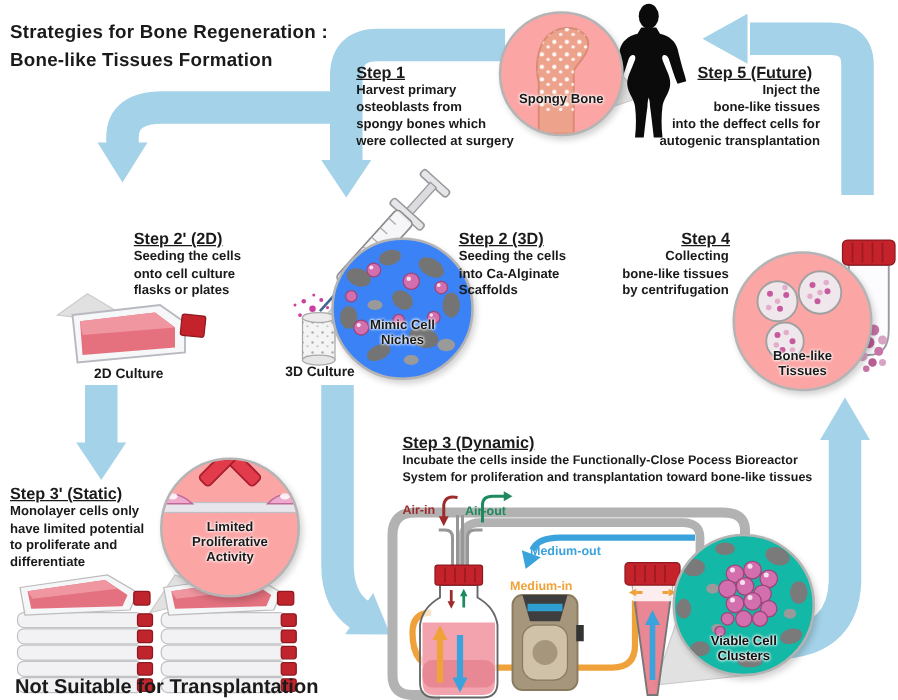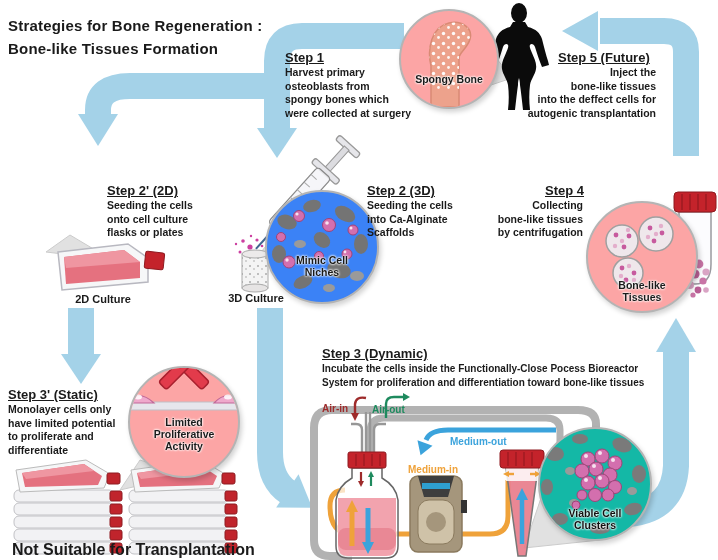--- a/index.html
+++ b/index.html
@@ -453,21 +453,21 @@
     <div>Monolayer cells only</div>
     <div>have limited potential</div>
     <div>to proliferate and</div>
     <div>differentiate</div>
   </div>
   <div class="abs foot" style="left:12px;top:541px;width:216px;">Not Suitable for Transplantation</div>
 
   <div class="abs h" style="left:322px;top:346px;">Step 3 (Dynamic)</div>
   <div class="abs t" style="left:322px;top:362px;font-size:10px;">
     <div>Incubate the cells inside the Functionally-Close Pocess Bioreactor</div>
-    <div>System for proliferation and differentiation toward bone-like tissues</div>
+    <div>System for proliferation and transplantation toward bone-like tissues</div>
   </div>
 
   <div class="abs flow-label" style="left:322px;top:403px;color:#9E2B2B;">Air-in</div>
   <div class="abs flow-label" style="left:372px;top:404px;color:#1E8A5E;">Air-out</div>
-  <div class="abs flow-label" style="left:438px;top:436px;color:#3BA3DC;padding-left:12px;">Medium-out</div>
+  <div class="abs flow-label" style="left:412px;top:436px;color:#3BA3DC;padding-left:12px;">Medium-out</div>
   <div class="abs flow-label" style="left:408px;top:464px;color:#EFA23A;">Medium-in</div>
 
 </div>
 
 </body></html>

